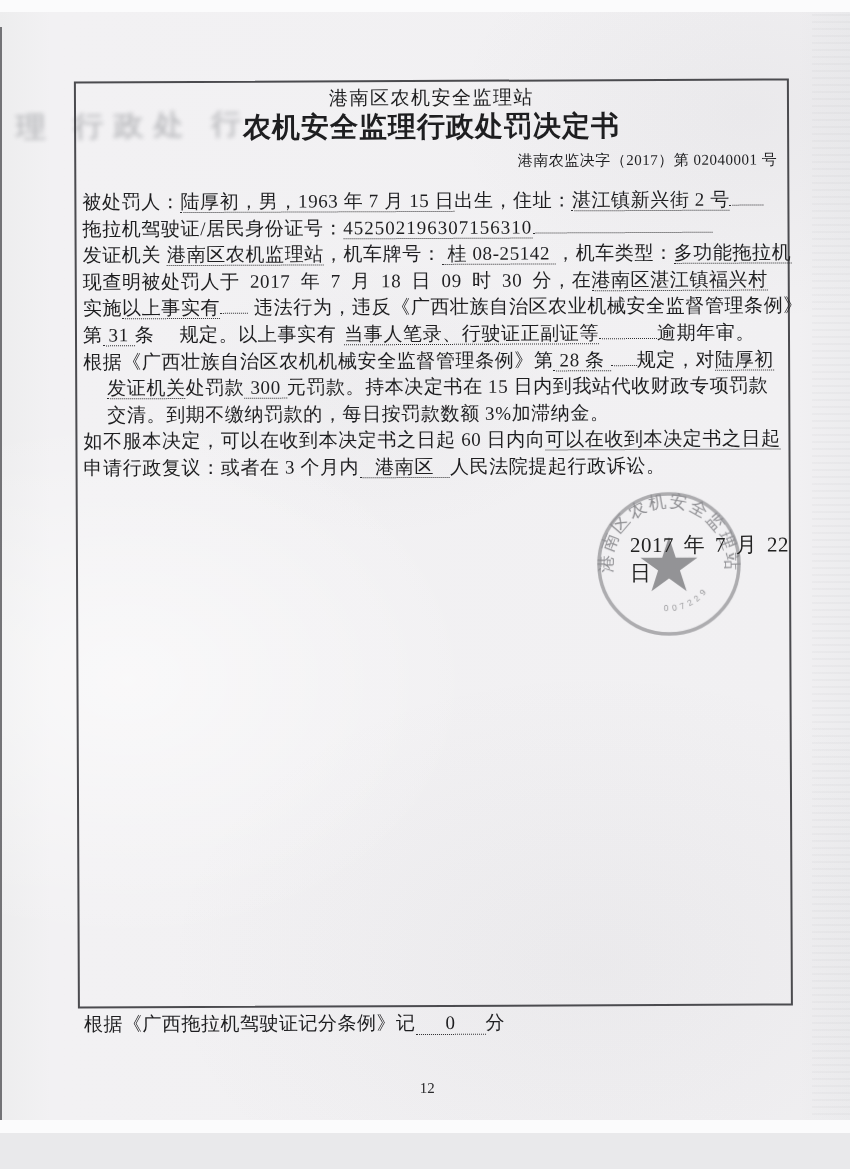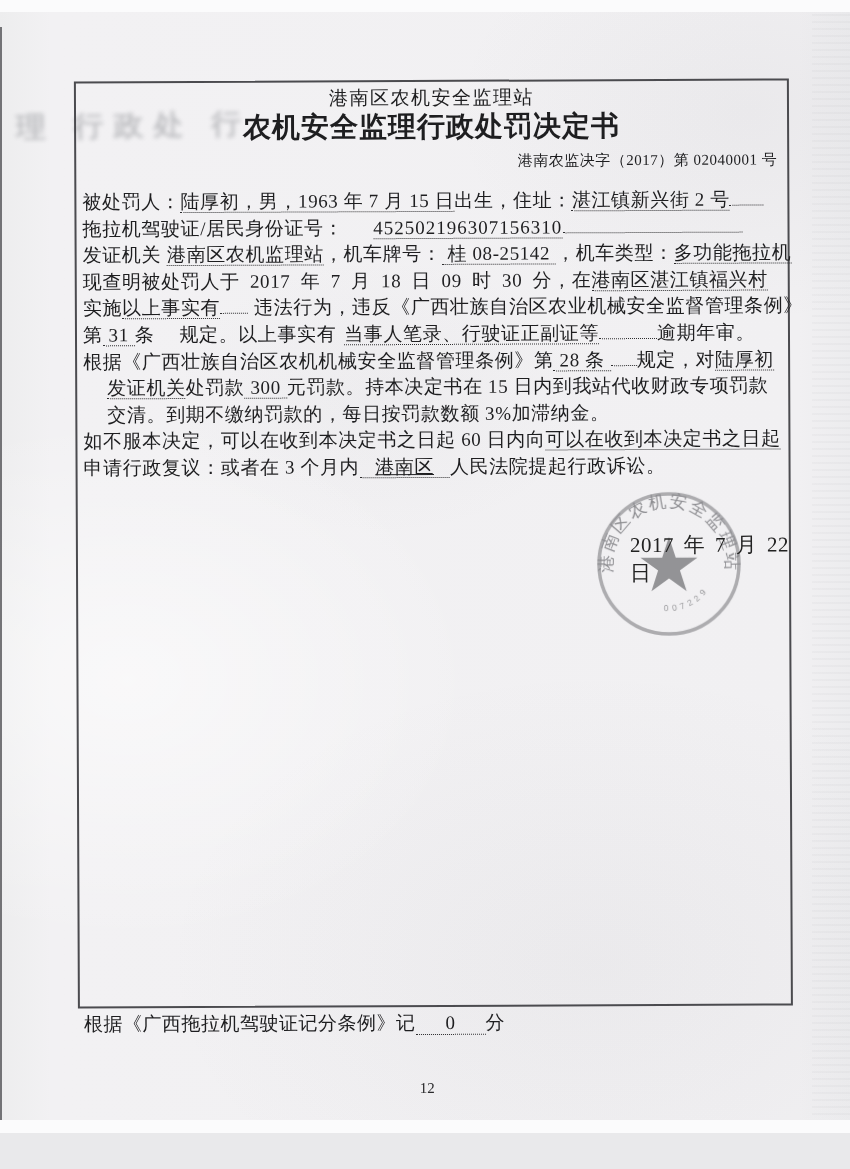--- a/index.html
+++ b/index.html
@@ -28,25 +28,25 @@
   .doc-box { position:absolute; left:76px; top:80px; width:711px; height:923px; border:2px solid #4b4b4f; }
   .org   { position:absolute; top:3px; left:0; right:0; text-align:center; font-size:19px; letter-spacing:1.5px; }
   .title { position:absolute; top:26px; left:0; right:0; text-align:center; font-size:28px; font-weight:bold; letter-spacing:1px; }
   .docno { position:absolute; top:70px; right:10px; font-size:15px; letter-spacing:.5px; }
   .body-block { position:absolute; top:106px; left:6px; right:6px; font-size:19px; line-height:26.6px; letter-spacing:.6px; }
   .line { height:26.6px; white-space:nowrap; }
   .indent { padding-left:24px; }
   .ws { word-spacing:5px; }
   .u { border-bottom:1px dotted #2e2e30; }
   .pad6 { padding:0 6px; }
-  .pad16 { padding:0 16px;text-decoration:underline; }
+  .pad16 { padding:0 16px; }
   .ml6 { margin-left:6px; } .ml8 { margin-left:8px; } .ml16 { margin-left:25px; }
   .dots { display:inline-block; border-bottom:1px dotted #2e2e30; height:15px; }
   .w26 { width:26px; } .w28 { width:28px; } .w34 { width:34px; } .w58 { width:58px; } .w180 { width:180px; }
-  .num { letter-spacing:1px;margin-left:30px; }
+  .num { letter-spacing:1px; }
   .date-line { position:absolute; top:450px; left:552px; font-size:21px; letter-spacing:.5px; word-spacing:4px; z-index:3; color:#222; }
   .stamp { position:absolute; left:515px; top:407px; width:152px; height:152px; z-index:2;
     mix-blend-mode:multiply; filter:blur(.3px); opacity:.85; }
   .footer-line { position:absolute; left:82px; top:1010px; font-size:19px; letter-spacing:.5px; }
   .blank-score { display:inline-block; width:70px; text-align:center; border-bottom:1px dotted #2e2e30; }
   .page-num { position:absolute; top:1080px; left:0; right:0; text-align:center; font-size:15px; color:#2a2a2c; }
 </style>
 </head>
 <body>
 

